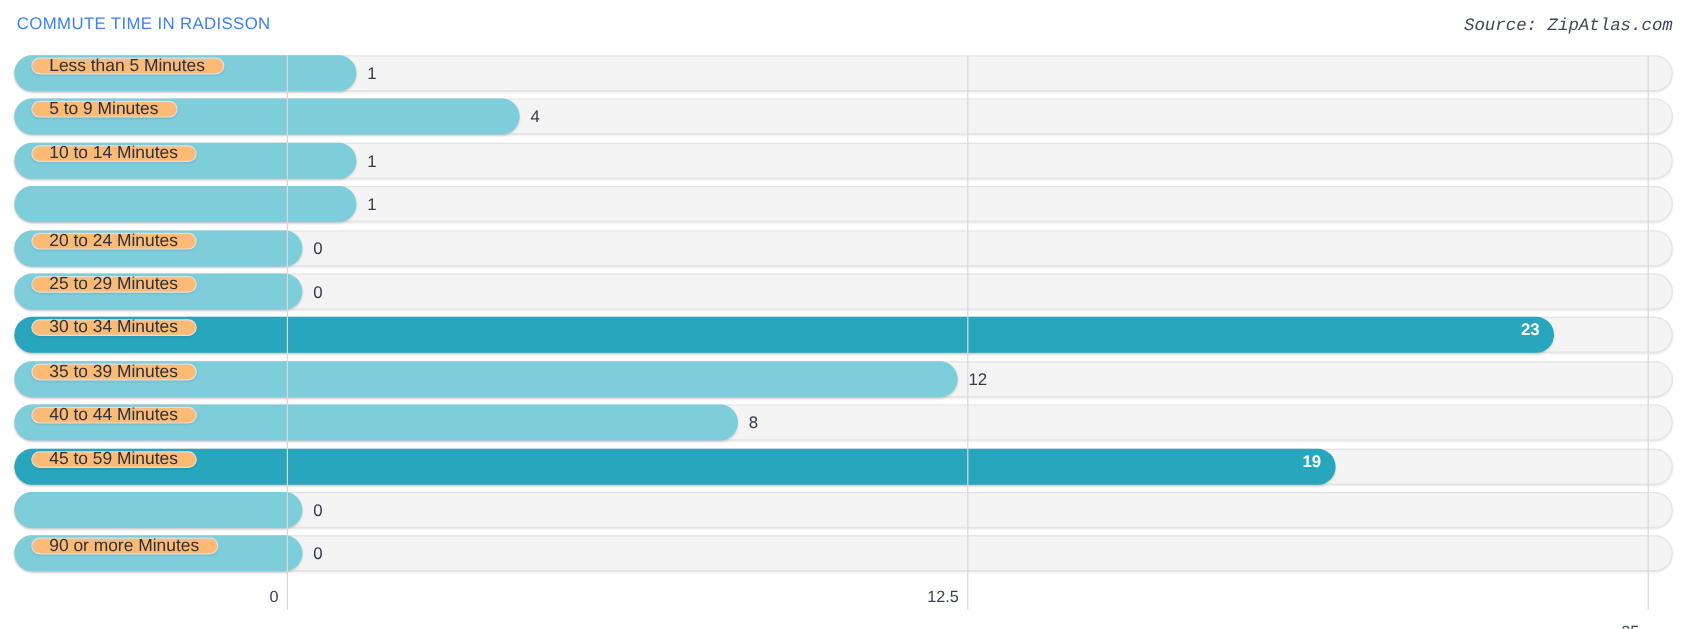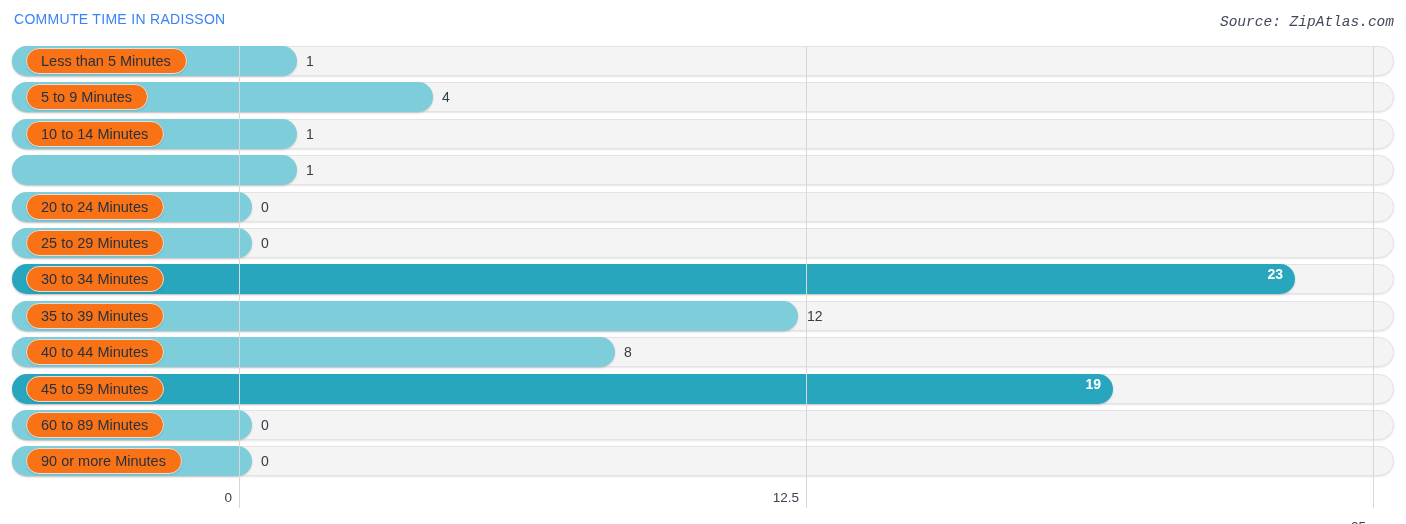--- a/index.html
+++ b/index.html
@@ -65,24 +65,24 @@
     position:absolute; left:12px; top:0;
     height:30px;
     border-radius:15px;
     z-index:2;
     box-shadow:0 1px 2px rgba(0,0,0,0.18);
   }
 
   
   .label-pill {
     position:absolute; left:26px; top:2px;
-    height:26px;
+    height:14px;
     display:flex; align-items:center;
     padding:0 15px 0 14px;
-    background:#f97316;
+    background:#fdba74;
     border:1px solid #e0e0e0;
     border-radius:13px;
     font-size:14.5px; color:#27313f;
     white-space:nowrap;
     z-index:4;
     box-shadow:0 1px 2px rgba(0,0,0,0.10);
   }
 
   
   .value-out {
@@ -187,21 +187,20 @@
         </div>
         <div class="row">
           <div class="track"></div>
           <div class="bar" style="width: 1101px; background: rgb(39, 166, 189);"></div>
           <div class="label-pill">45 to 59 Minutes</div>
           <div class="value-in" style="left: 1073px; width: 28px; justify-content: flex-end;">19</div>
         </div>
         <div class="row">
           <div class="track"></div>
           <div class="bar" style="width: 240px; background: rgb(126, 205, 218);"></div>
-          <div class="label-pill">60 to 89 Minutes</div>
           <div class="value-out" style="left: 261px;">0</div>
         </div>
         <div class="row">
           <div class="track"></div>
           <div class="bar" style="width: 240px; background: rgb(126, 205, 218);"></div>
           <div class="label-pill">90 or more Minutes</div>
           <div class="value-out" style="left: 261px;">0</div>
         </div>
       </div>
   </div>

